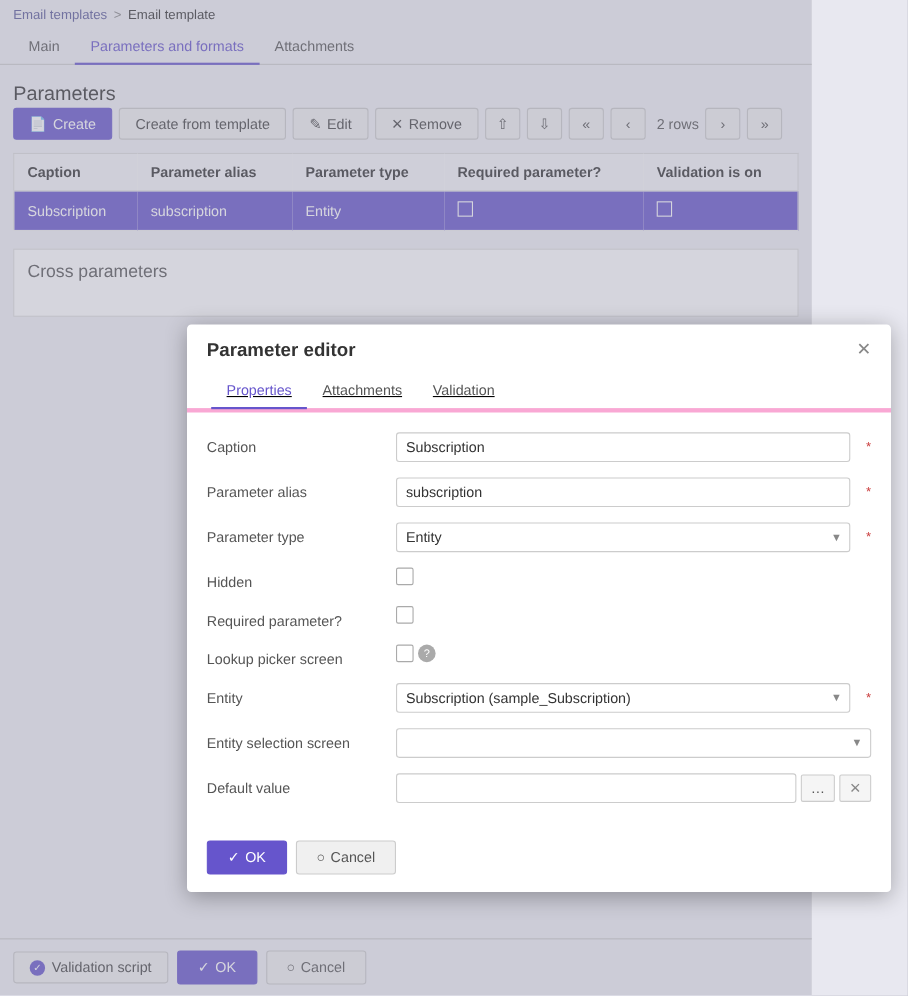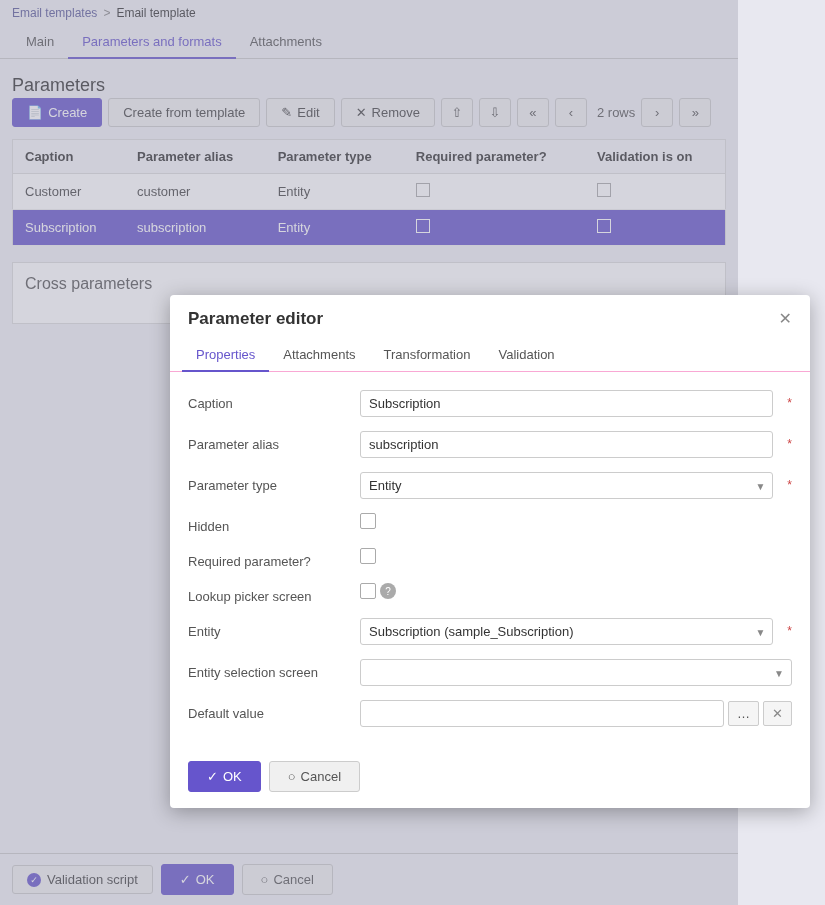--- a/index.html
+++ b/index.html
@@ -210,23 +210,24 @@
     .modal-close {
       cursor: pointer;
       color: #888;
       font-size: 16px;
       line-height: 1;
     }
 
     
     .modal-tabs {
       display: flex;
-      padding: 0 12px;
-      border-bottom: 1px solid #f9a8d4;
+      padding: 0 22px;
+      border-bottom: 4px solid #f9a8d4;
       margin-top: 10px;
+      text-decoration: underline;
     }
     .modal-tab {
       padding: 8px 14px;
       cursor: pointer;
       color: #555;
       font-size: 13px;
       border-bottom: 2px solid transparent;
       margin-bottom: -1px;
     }
     .modal-tab.active {
@@ -443,27 +444,20 @@
       <thead>
         <tr>
           <th>Caption</th>
           <th>Parameter alias</th>
           <th>Parameter type</th>
           <th>Required parameter?</th>
           <th>Validation is on</th>
         </tr>
       </thead>
       <tbody>
-        <tr>
-          <td>Customer</td>
-          <td>customer</td>
-          <td>Entity</td>
-          <td><span class="checkbox-cell"></span></td>
-          <td><span class="checkbox-cell"></span></td>
-        </tr>
         <tr class="selected">
           <td>Subscription</td>
           <td>subscription</td>
           <td>Entity</td>
           <td><span class="checkbox-cell"></span></td>
           <td><span class="checkbox-cell"></span></td>
         </tr>
       </tbody>
     </table>
 
@@ -491,21 +485,20 @@
 
   <div class="modal">
     <div class="modal-header">
       <span class="modal-title">Parameter editor</span>
       <span class="modal-close">✕</span>
     </div>
 
     <div class="modal-tabs">
       <div class="modal-tab active">Properties</div>
       <div class="modal-tab">Attachments</div>
-      <div class="modal-tab">Transformation</div>
       <div class="modal-tab">Validation</div>
     </div>
 
     <div class="modal-body">
 
       <div class="form-row">
         <div class="form-label">Caption</div>
         <div class="form-control-wrap">
           <input class="form-input" type="text" value="Subscription" style="">
         </div>

